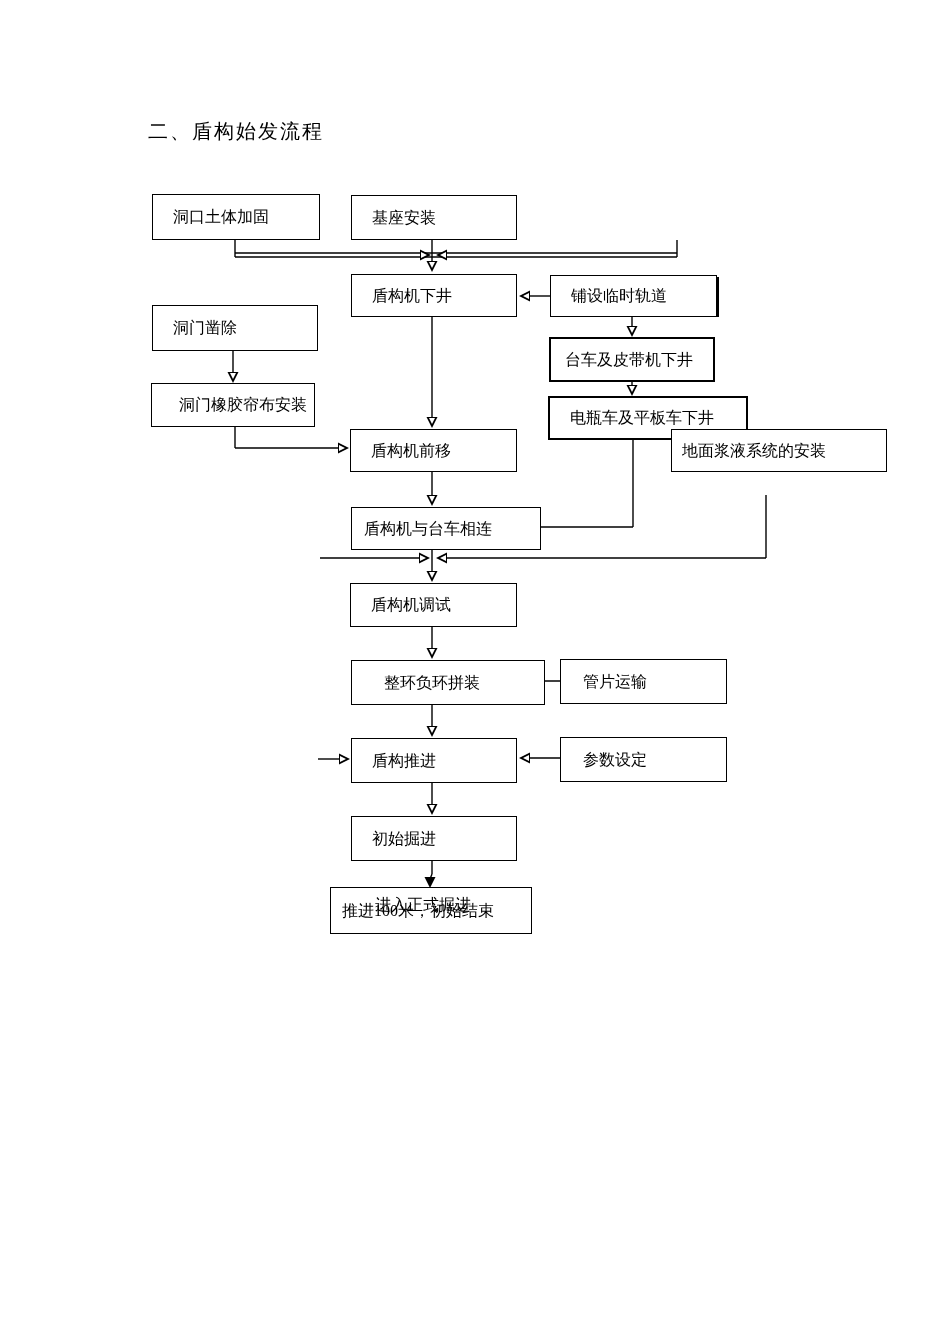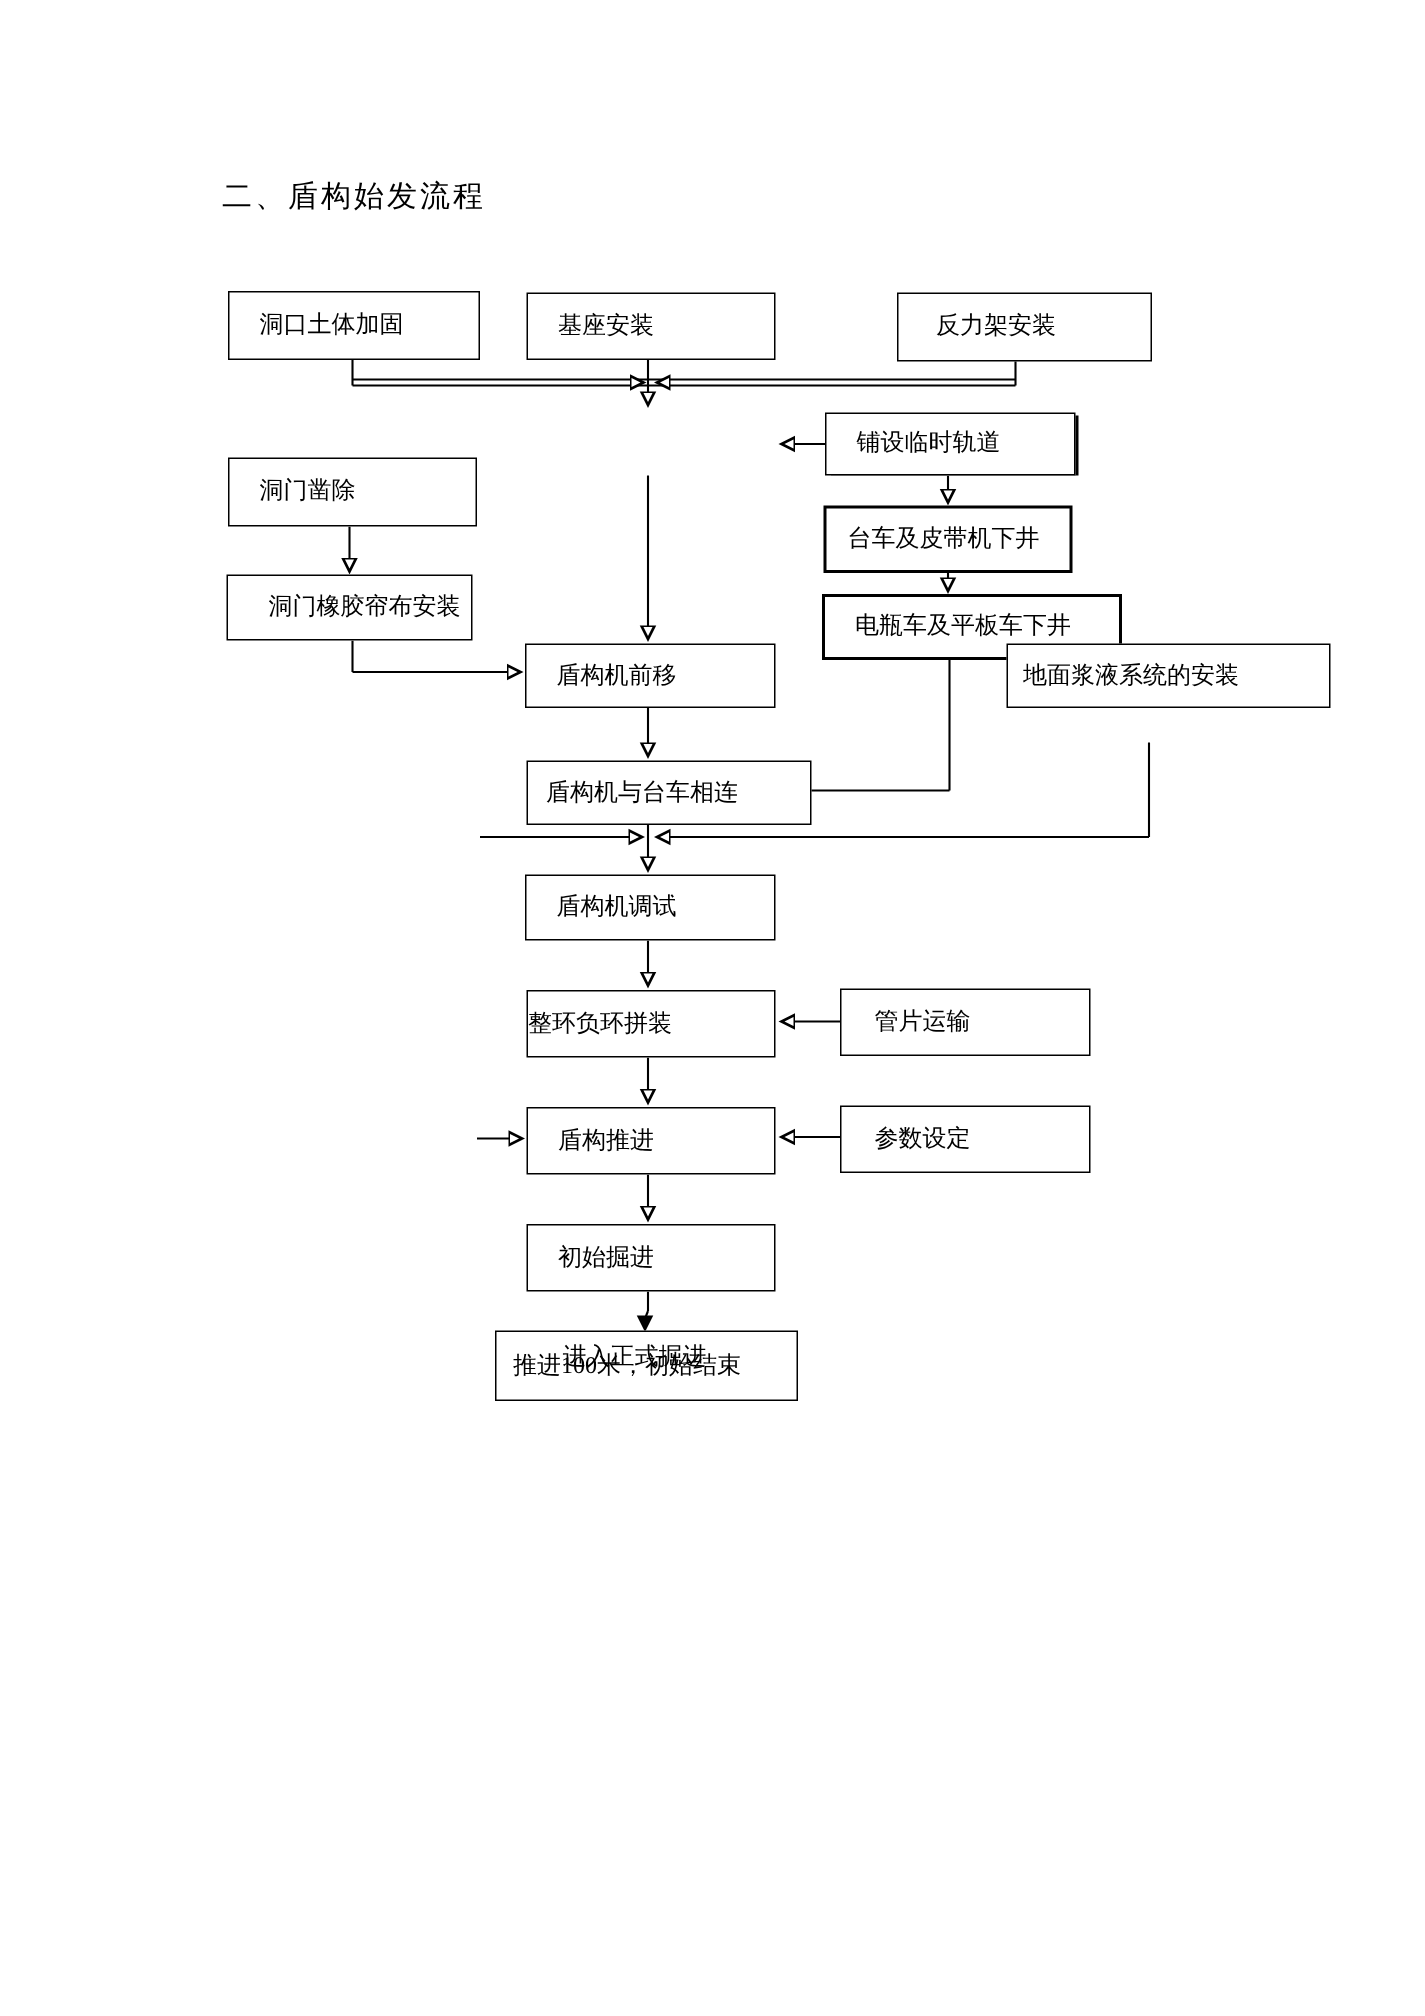--- a/index.html
+++ b/index.html
@@ -36,21 +36,21 @@
   #b4{left:550px;top:275px;width:167px;height:42px;box-shadow:3px 1px 0 -1px #000}
   #b5{left:152px;top:305px;width:166px;height:46px}
   #b6{left:549px;top:337px;width:166px;height:45px;border-width:2px;padding-left:14px}
   #b7{left:151px;top:383px;width:164px;height:44px;padding-left:27px}
   #b8{left:548px;top:396px;width:200px;height:44px;border-width:2px;}
   #b9{left:350px;top:429px;width:167px;height:43px}
   #b10{left:671px;top:429px;width:216px;height:43px;padding-left:10px}
   #b11{left:351px;top:507px;width:190px;height:43px;padding-left:12px}
   #b12{left:152px;top:538px;width:168px;height:45px;padding-left:13px}
   #b13{left:350px;top:583px;width:167px;height:44px}
-  #b14{left:351px;top:660px;width:166px;height:45px;padding-left:0}
+  #b14{left:351px;top:660px;width:194px;height:45px;padding-left:32px}
   #b15{left:560px;top:659px;width:167px;height:45px;padding-left:22px}
   #b16{left:152px;top:738px;width:166px;height:44px}
   #b17{left:351px;top:738px;width:166px;height:45px}
   #b18{left:560px;top:737px;width:167px;height:45px;padding-left:22px}
   #b19{left:351px;top:816px;width:166px;height:45px}
   #b20{left:330px;top:887px;width:202px;height:47px;padding:0;display:block}
   #b20 .t-back{position:absolute;left:11px;top:15px;font-size:16px}
   #b20 .t-front{position:absolute;left:44px;top:9px;font-size:16px}
 </style>
 </head>
@@ -130,22 +130,22 @@
       <polygon points="432,811 429,805 435,805" fill="#ffffff"></polygon>
       <polygon points="430,888 424.5,877 435.5,877" fill="#000000"></polygon>
     </svg>
 
   <div class="node" id="b0">
       <span>洞口土体加固</span>
     </div>
   <div class="node" id="b1">
       <span>基座安装</span>
     </div>
-  <div class="node" id="b2">
-      <span>反力架安装</span>
+  <div class="node" id="b3">
+      <span>盾构机下井</span>
     </div>
   <div class="node" id="b4">
       <span>铺设临时轨道</span>
     </div>
   <div class="node" id="b5">
       <span>洞门凿除</span>
     </div>
   <div class="node" id="b6">
       <span>台车及皮带机下井</span>
     </div>

